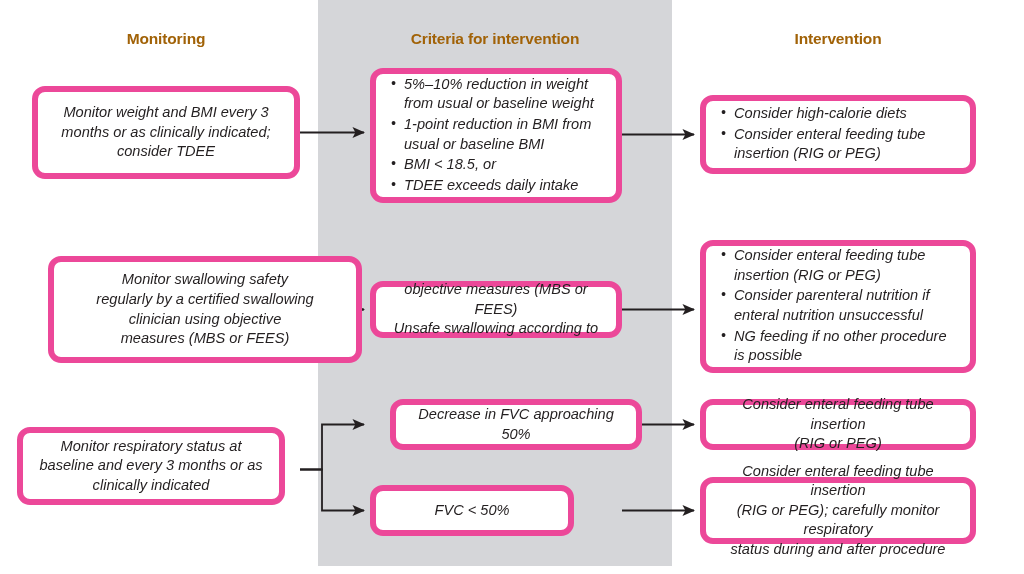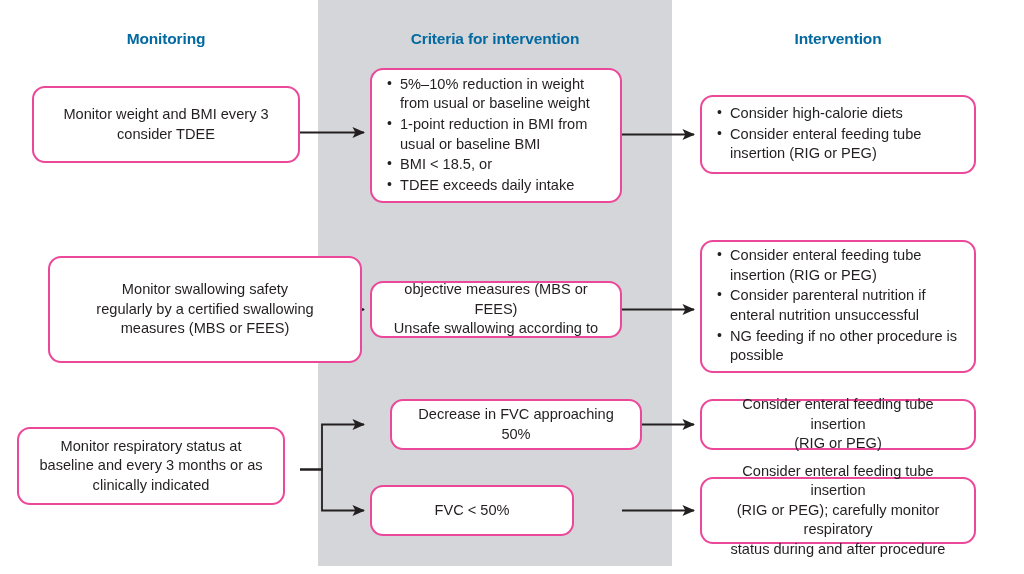--- a/index.html
+++ b/index.html
@@ -26,21 +26,21 @@
     background: #d5d6d9;
     z-index: 0;
   }
 
   
   .col-header {
     position: absolute;
     z-index: 3;
     font-size: 15.5px;
     font-weight: bold;
-    color: #0369a1;
+    color: #a16207;
     text-align: center;
     letter-spacing: -0.15px;
   }
   #hdr-monitoring { left: 32px;  top: 30px; width: 268px; }
   #hdr-criteria   { left: 336px; top: 30px; width: 318px; }
   #hdr-intervent  { left: 700px; top: 30px; width: 276px; }
 
   
   #connectors {
     position: absolute;
@@ -49,28 +49,29 @@
     z-index: 1;
     pointer-events: none;
   }
 
   
   .node {
     position: absolute;
     z-index: 2;
     box-sizing: border-box;
     background: #ffffff;
-    border: 2px solid #ec4899;
+    border: 6px solid #ec4899;
     border-radius: 13px;
     display: flex;
     flex-direction: column;
     justify-content: center;
     font-size: 14.6px;
     line-height: 1.34;
     color: #231f20;
+    font-style: italic;
   }
   .node.centered {
     text-align: center;
     align-items: center;
     padding: 6px 12px;
   }
   .node.bulleted {
     padding: 8px 10px 8px 14px;
     align-items: stretch;
   }
@@ -91,21 +92,21 @@
     content: "\2022";
     position: absolute;
     left: 1px;
     top: -1px;
     font-size: 14px;
     color: #231f20;
   }
 
   
   
-  #n-mon-1  { left: 32px;  top: 86px;  width: 268px; height: 77px; }
+  #n-mon-1  { left: 32px;  top: 86px;  width: 268px; height: 93px; }
   #n-cri-1  { left: 370px; top: 68px;  width: 252px; height: 135px; }
   #n-int-1  { left: 700px; top: 95px;  width: 276px; height: 79px; }
   
   #n-mon-2  { left: 48px;  top: 256px; width: 314px; height: 107px; }
   #n-cri-2  { left: 370px; top: 281px; width: 252px; height: 57px; }
   #n-int-2  { left: 700px; top: 240px; width: 276px; height: 133px; }
   
   #n-mon-3  { left: 17px;  top: 427px; width: 268px; height: 78px; }
   #n-cri-3a { left: 390px; top: 399px; width: 252px; height: 51px; }
   #n-cri-3b { left: 370px; top: 485px; width: 204px; height: 51px; }
@@ -136,20 +137,21 @@
 
   <path d="M300,469.5 L322,469.5 L322,424.5 L364,424.5" fill="none" stroke="#231f20" stroke-width="1.8" marker-end="url(#arrowhead)"></path>
   <path d="M300,469.5 L322,469.5 L322,510.5 L364,510.5" fill="none" stroke="#231f20" stroke-width="1.8" marker-end="url(#arrowhead)"></path>
 
   <line x1="622" y1="424.5" x2="694" y2="424.5" stroke="#231f20" stroke-width="1.8" marker-end="url(#arrowhead)"></line>
   <line x1="622" y1="510.5" x2="694" y2="510.5" stroke="#231f20" stroke-width="1.8" marker-end="url(#arrowhead)"></line>
 </svg>
 
 <div class="node centered" id="n-mon-1">
   <span class="line">Monitor weight and BMI every 3</span>
+  <span class="line">months or as clinically indicated;</span>
   <span class="line">consider TDEE</span>
 </div>
 
 <div class="node bulleted" id="n-cri-1">
   <ul class="bullets">
     <li>5%–10% reduction in weight from usual or baseline weight</li>
     <li>1-point reduction in BMI from usual or baseline BMI</li>
     <li>BMI &lt; 18.5, or</li>
     <li>TDEE exceeds daily intake</li>
   </ul>
@@ -158,20 +160,21 @@
 <div class="node bulleted" id="n-int-1">
   <ul class="bullets">
     <li>Consider high-calorie diets</li>
     <li>Consider enteral feeding tube insertion (RIG or PEG)</li>
   </ul>
 </div>
 
 <div class="node centered" id="n-mon-2">
   <span class="line">Monitor swallowing safety</span>
   <span class="line">regularly by a certified swallowing</span>
+  <span class="line">clinician using objective</span>
   <span class="line">measures (MBS or FEES)</span>
 </div>
 
 <div class="node centered" id="n-cri-2">
   <span class="line">objective measures (MBS or FEES)</span>
   <span class="line">Unsafe swallowing according to</span>
 </div>
 
 <div class="node bulleted" id="n-int-2">
   <ul class="bullets">

